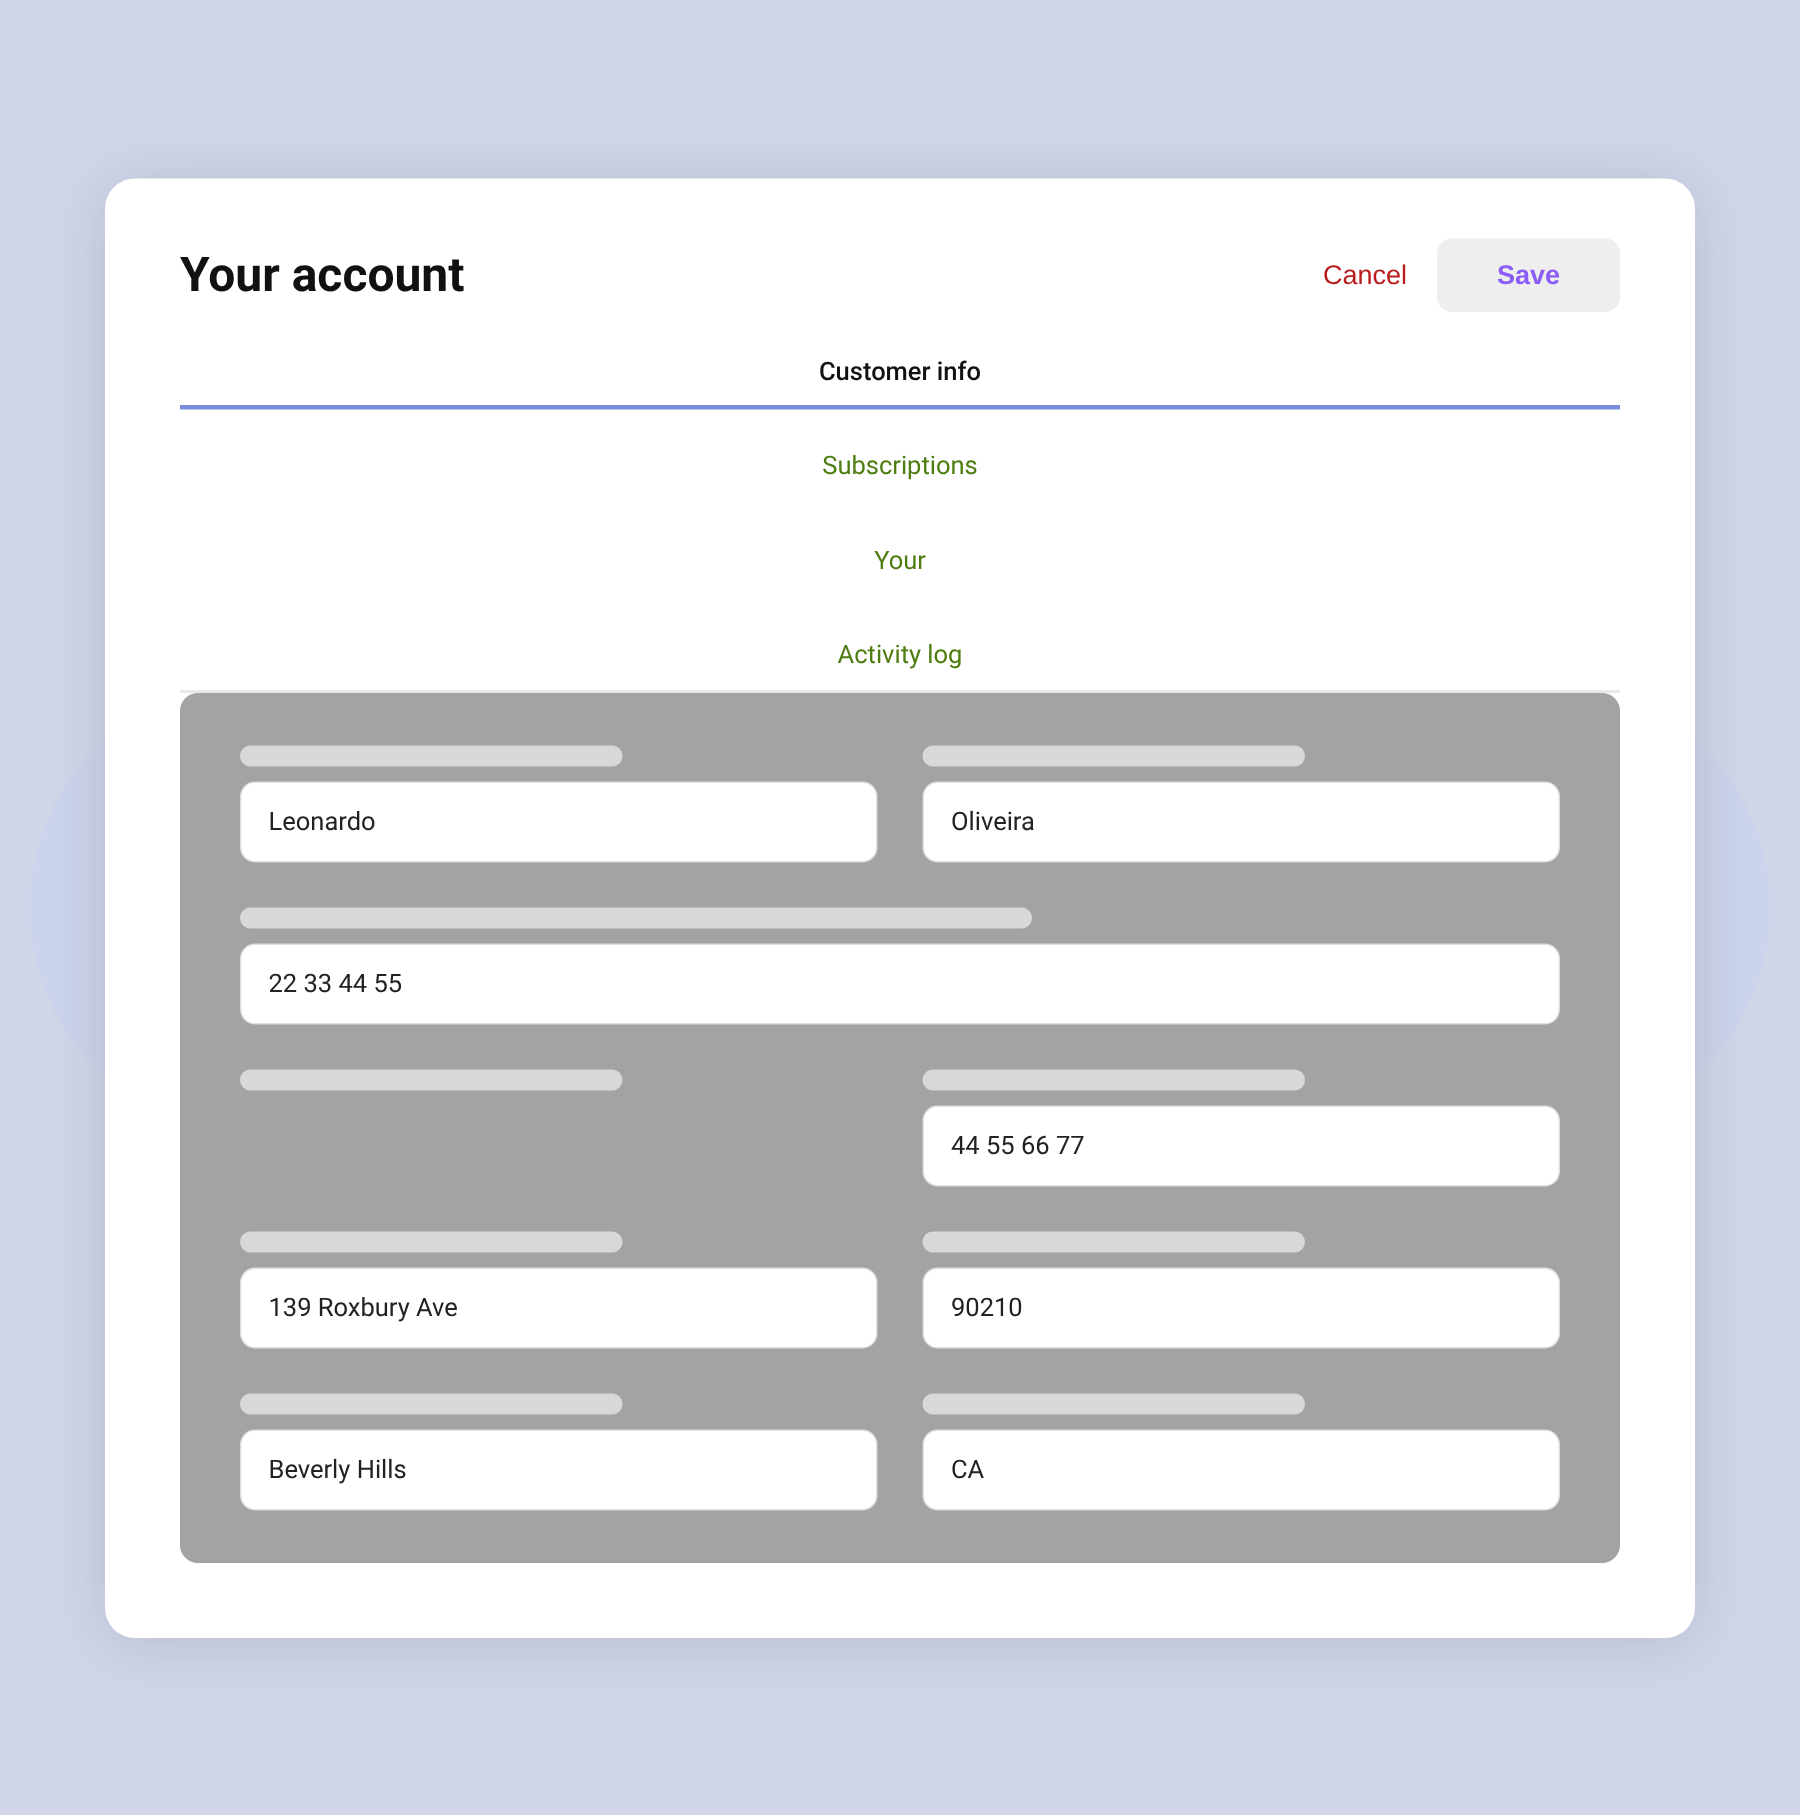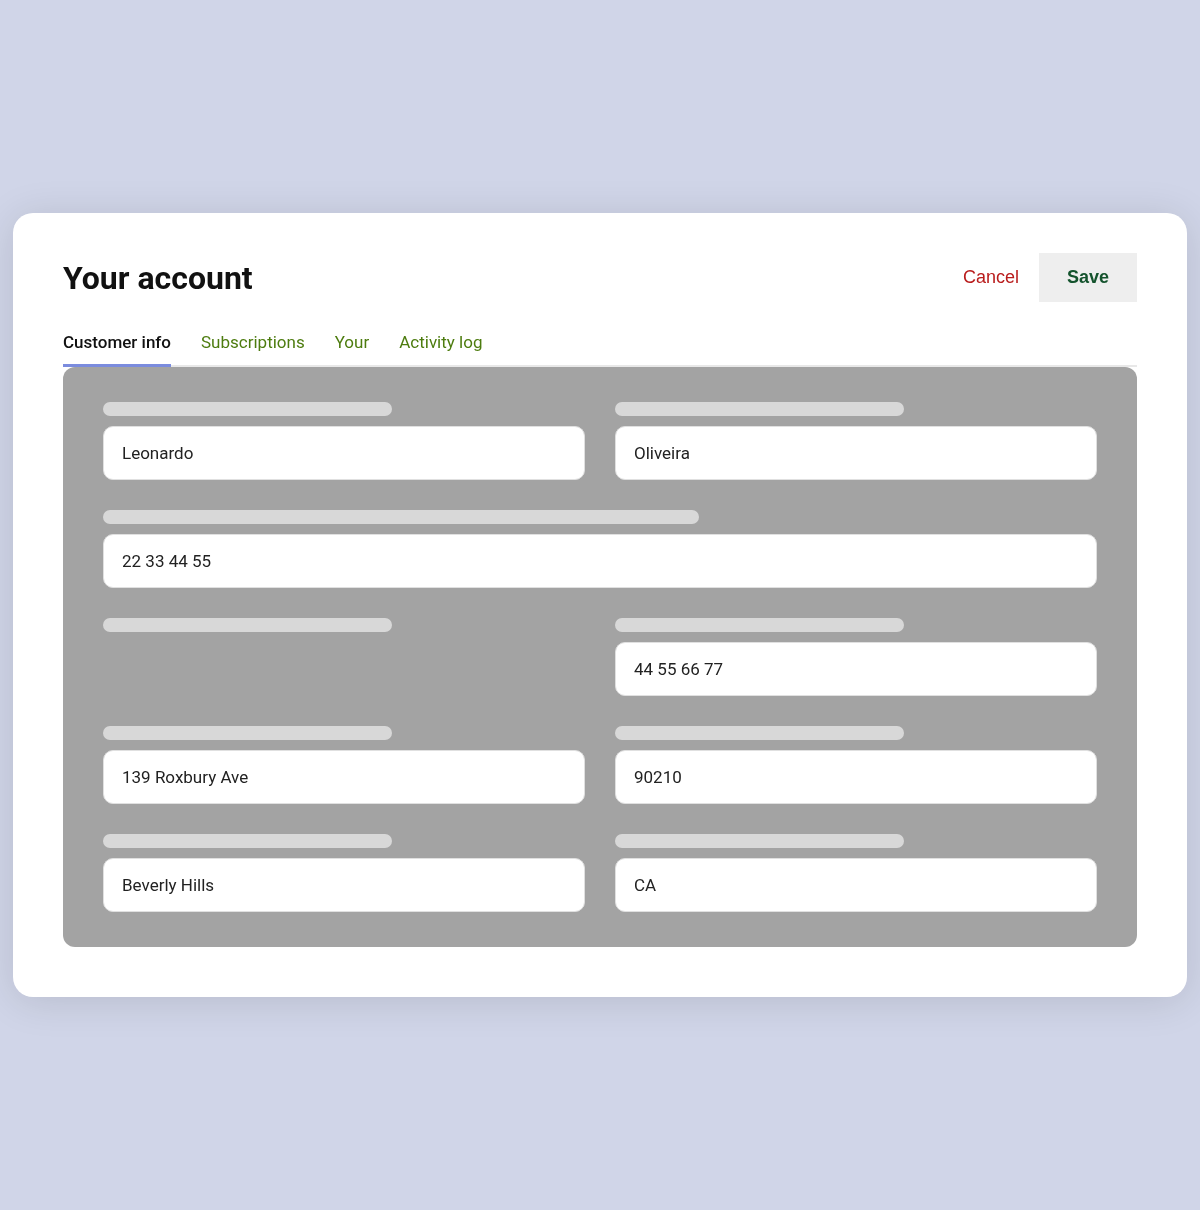--- a/index.html
+++ b/index.html
@@ -46,21 +46,21 @@
       border-radius: 50%;
       right: 20px;
       top: 50%;
       transform: translateY(-50%);
       z-index: 0;
     }
 
     .modal {
       background: #ffffff;
       border-radius: 20px;
-      width: 1174px;
+      width: 1060px;
       padding: 40px 50px 50px 50px;
       position: relative;
       z-index: 1;
       box-shadow: 0 4px 40px rgba(0,0,0,0.12);
     }
 
     .modal-header {
       display: flex;
       align-items: center;
       justify-content: space-between;
@@ -84,33 +84,34 @@
       border: none;
       font-size: 18px;
       color: #b91c1c;
       cursor: pointer;
       font-weight: 400;
     }
 
     .save-button {
       background: #eeeeee;
       border: none;
-      border-radius: 0;
-      padding: 14px 28px;
+      border-radius: 10px;
+      padding: 14px 40px;
       font-size: 18px;
       font-weight: 600;
-      color: #14532d;
+      color: #8b5cf6;
       cursor: pointer;
     }
 
     .tabs {
       display: flex;
       gap: 30px;
       border-bottom: 2px solid #e8e8e8;
       margin-bottom: 0;
+      flex-direction: column;
     }
 
     .tab {
       padding-bottom: 12px;
       font-size: 17px;
       color: #4d7c0f;
       cursor: pointer;
       border-bottom: 3px solid transparent;
       margin-bottom: -2px;
       background: none;

